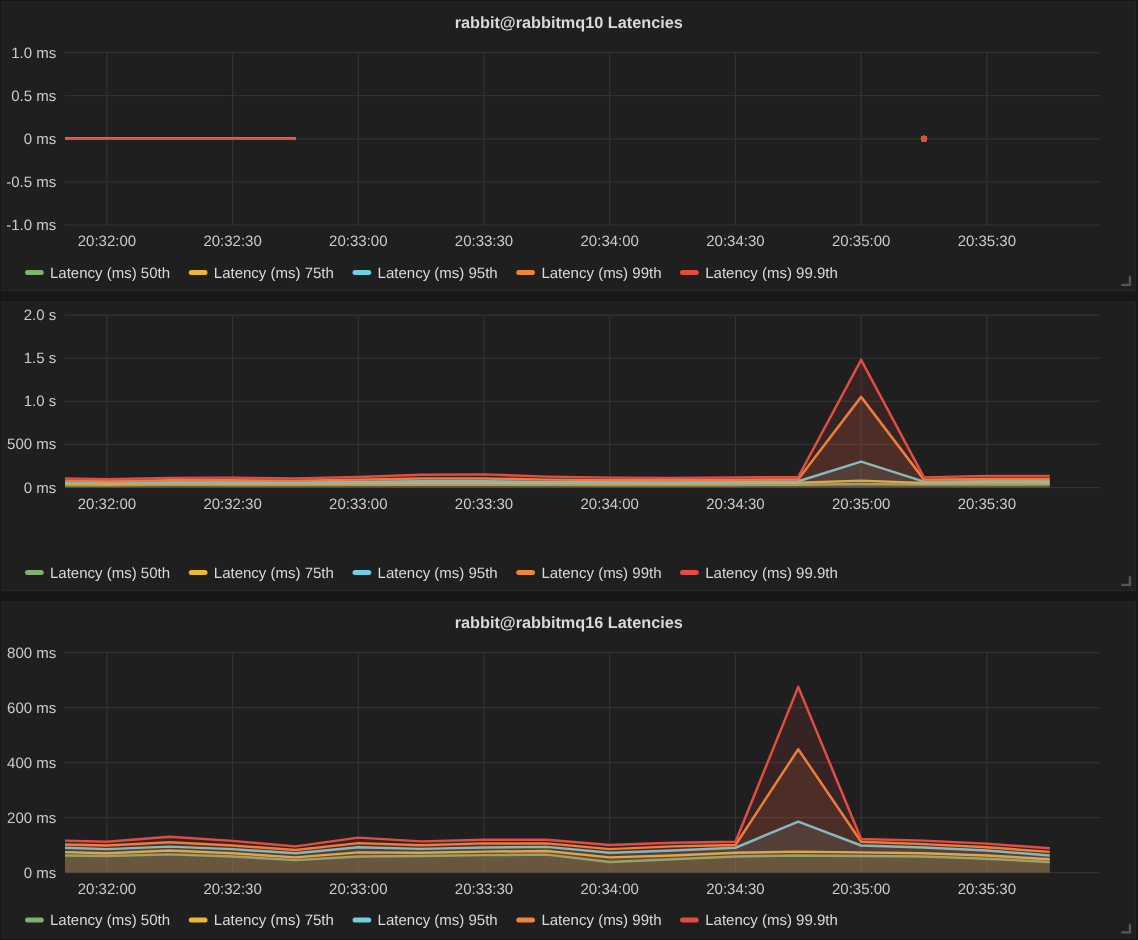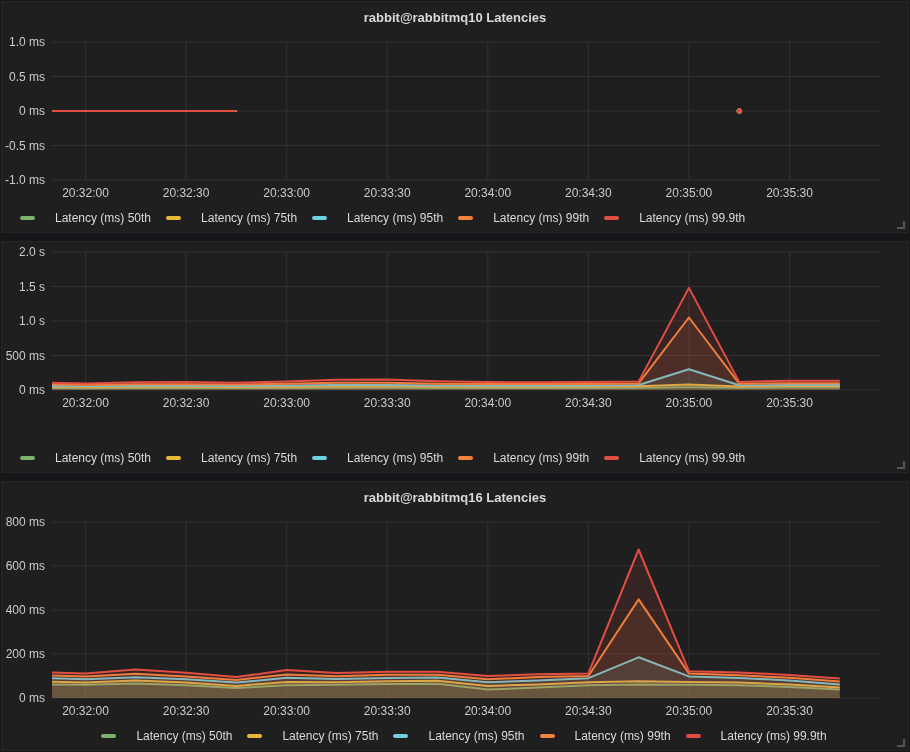--- a/index.html
+++ b/index.html
@@ -1,25 +1,25 @@
 <!DOCTYPE html>
 <html><head>
 <meta charset="utf-8">
 <style>
   html,body{margin:0;padding:0;background:#101012;}
   body{width:910px;height:752px;font-family:"Liberation Sans",sans-serif;overflow:hidden;}
   .dashboard{display:flex;flex-direction:column;gap:10px;padding:2px;background:#161719;width:906px;height:748px;}
   .panel{background:#1f1f20;display:flex;flex-direction:column;position:relative;height:230px;box-shadow:0 0 0 1px #242528;}
-  .panel.tall{height:268px;align-items:center;}
+  .panel.tall{height:268px;}
   .panel-title{height:30px;line-height:32px;text-align:center;font-size:13px;font-weight:bold;color:#d8d9da;cursor:pointer;}
   .chart-wrap{flex:1;position:relative;}
   svg.chart{display:block;}
   text.tick{font-family:"Liberation Sans",sans-serif;font-size:12px;fill:#ccccce;}
   .legend{height:28px;display:flex;align-items:center;padding-left:18px;gap:15px;}
-  .legend-item{display:inline-flex;align-items:center;gap:20px;cursor:pointer;}
+  .legend-item{display:inline-flex;align-items:center;gap:5px;cursor:pointer;}
   .legend-mark{display:inline-block;width:15px;height:4px;border-radius:2px;}
   .legend-label{font-size:12px;color:#d8d9da;}
   .resize-handle{position:absolute;right:3px;bottom:3px;width:9px;height:9px;cursor:nwse-resize;}
 </style>
 </head>
 <body>
 
 <div class="dashboard">
 
   <div class="panel">

